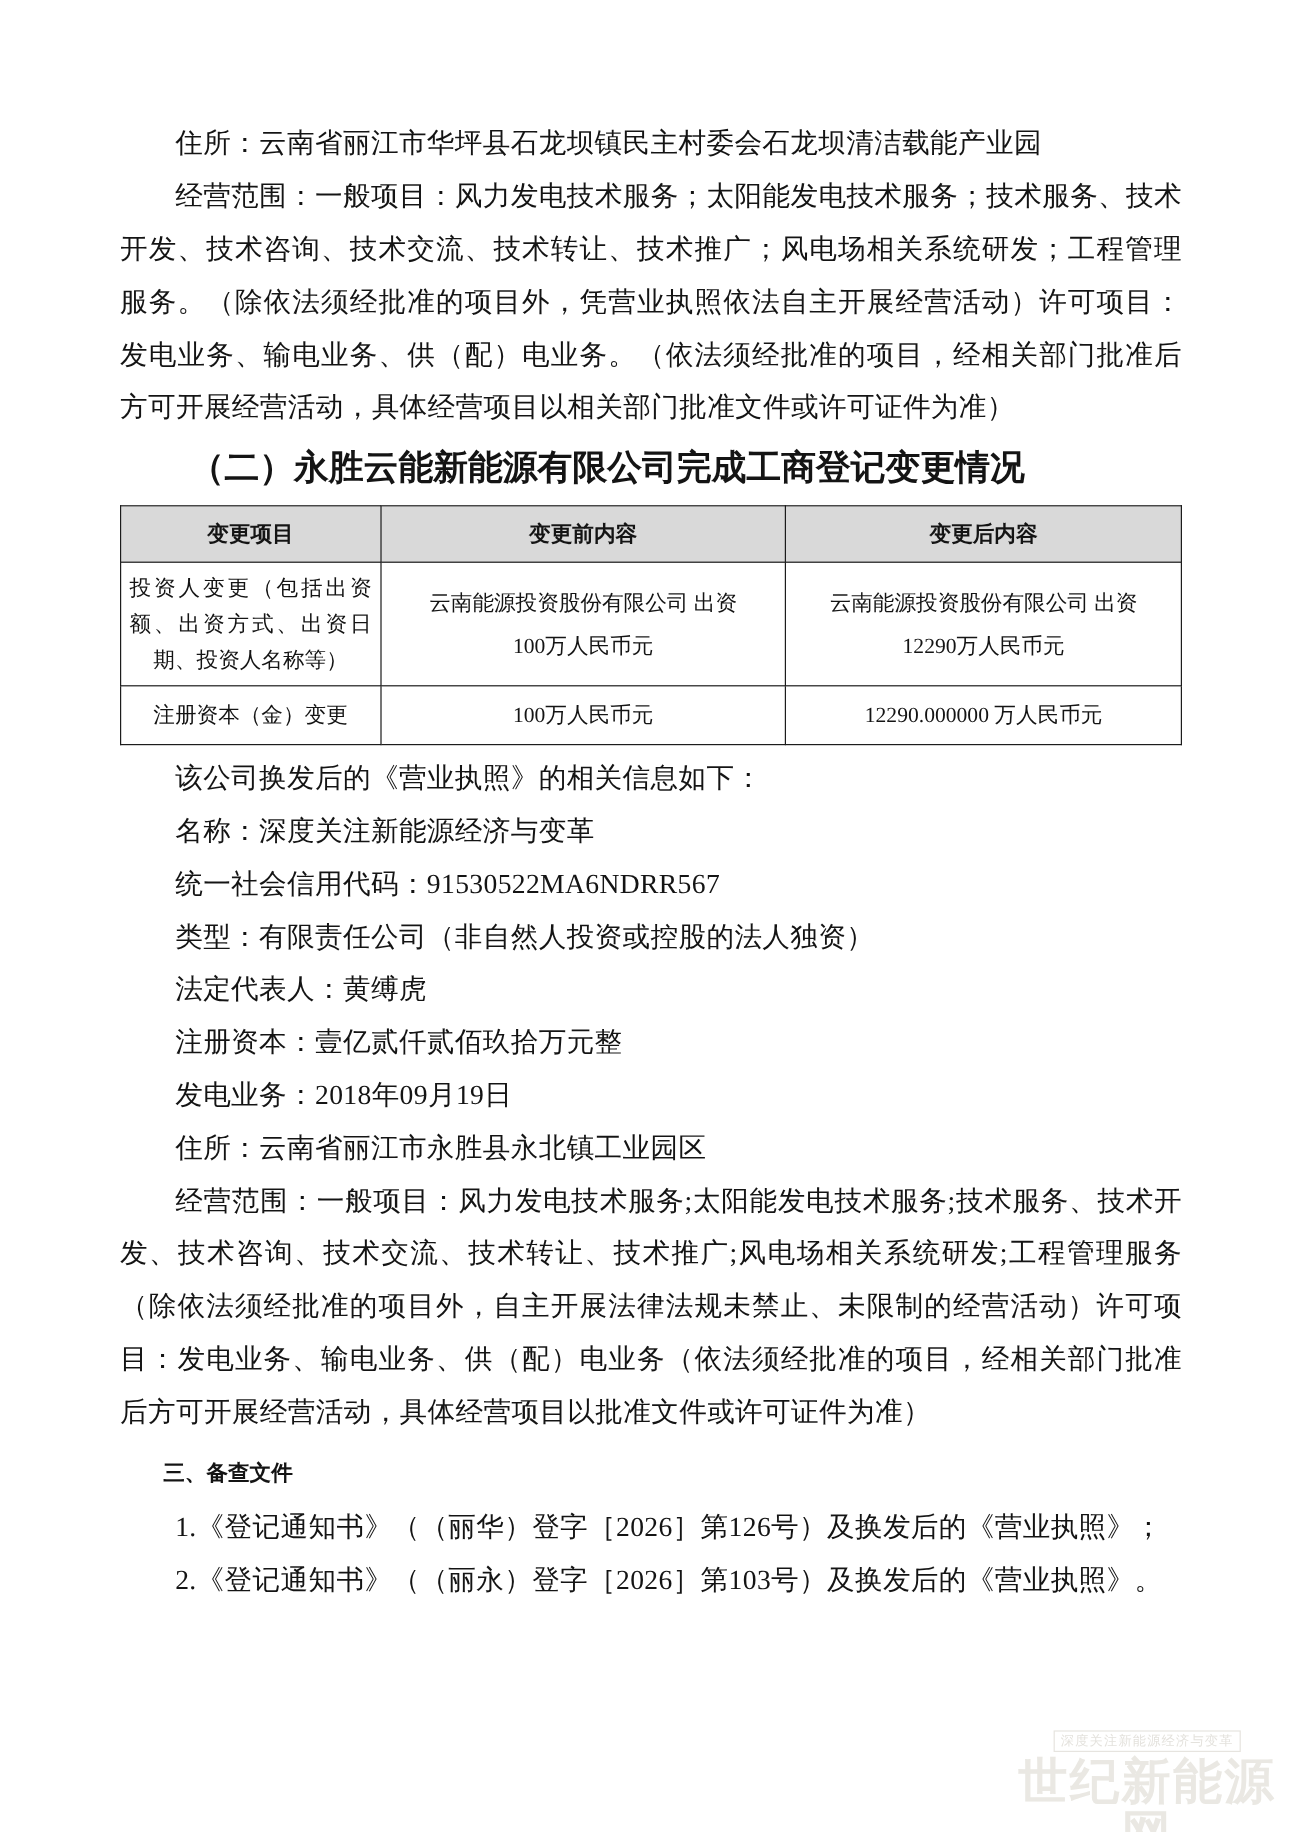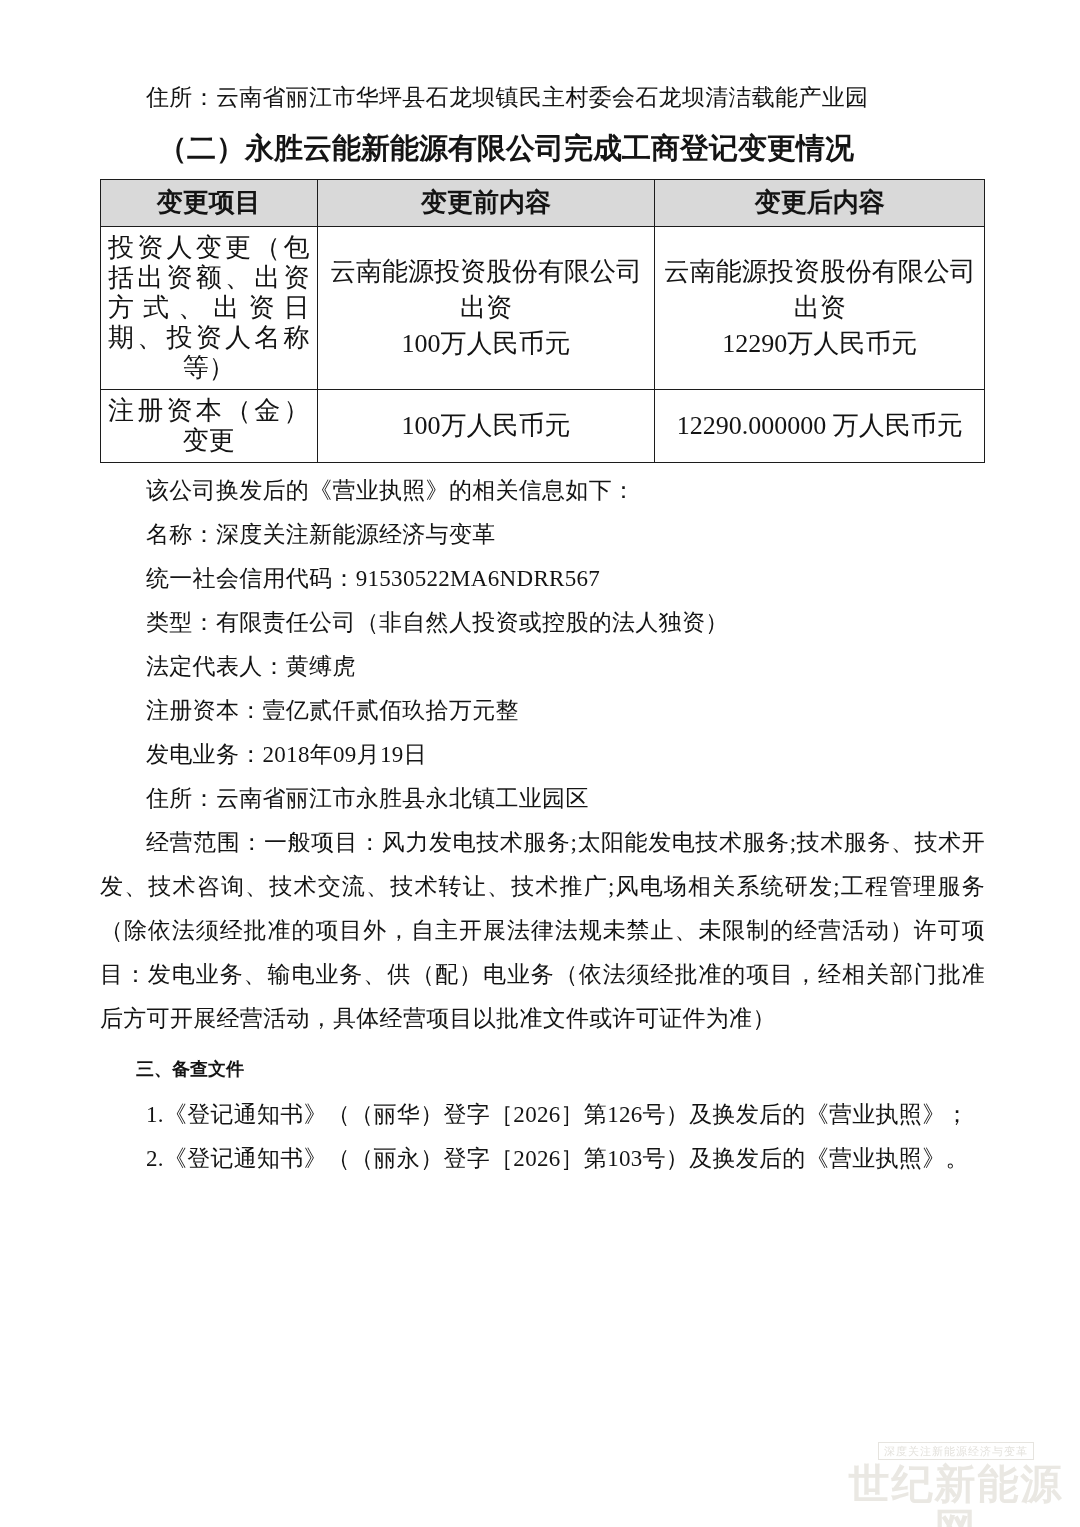--- a/index.html
+++ b/index.html
@@ -8,21 +8,21 @@
     height: 1527px;
     background: #ffffff;
     position: relative;
     overflow: hidden;
     font-family: "Liberation Serif", "DejaVu Serif", serif;
     color: #141414;
   }
   .page {
     position: absolute;
     left: 100px;
-    top: 76px;
+    top: 98px;
     width: 885px;
   }
   .para {
     font-size: 23px;
     line-height: 44px;
     margin: 0;
     text-align: justify;
     letter-spacing: 0.3px;
   }
   .indent { text-indent: 2em; }
@@ -44,21 +44,21 @@
   }
   table.change-table {
     width: 100%;
     border-collapse: collapse;
     table-layout: fixed;
     margin: 9px 0 6px 0;
   }
   table.change-table th,
   table.change-table td {
     border: 1px solid #1c1c1c;
-    font-size: 26px;
+    font-size: 18px;
     vertical-align: middle;
   }
   table.change-table th {
     background: #d9d9d9;
     font-weight: bold;
     text-align: center;
     height: 42px;
     line-height: 26px;
     padding: 2px 4px;
   }
@@ -108,20 +108,21 @@
     font-family: "Liberation Sans", "DejaVu Sans", sans-serif;
   }
 </style>
 </head>
 <body>
 
 <div class="page">
 
   <p class="para indent">住所：云南省丽江市华坪县石龙坝镇民主村委会石龙坝清洁载能产业园</p>
 
+  <p class="para indent">经营范围：一般项目：风力发电技术服务；太阳能发电技术服务；技术服务、技术开发、技术咨询、技术交流、技术转让、技术推广；风电场相关系统研发；工程管理服务。（除依法须经批准的项目外，凭营业执照依法自主开展经营活动）许可项目：发电业务、输电业务、供（配）电业务。（依法须经批准的项目，经相关部门批准后方可开展经营活动，具体经营项目以相关部门批准文件或许可证件为准）</p>
 
   <p class="h2">（二）永胜云能新能源有限公司完成工商登记变更情况</p>
 
 
   <table class="change-table">
     <colgroup>
       <col style="width:24.5%">
       <col style="width:38.2%">
       <col style="width:37.3%">
     </colgroup>

